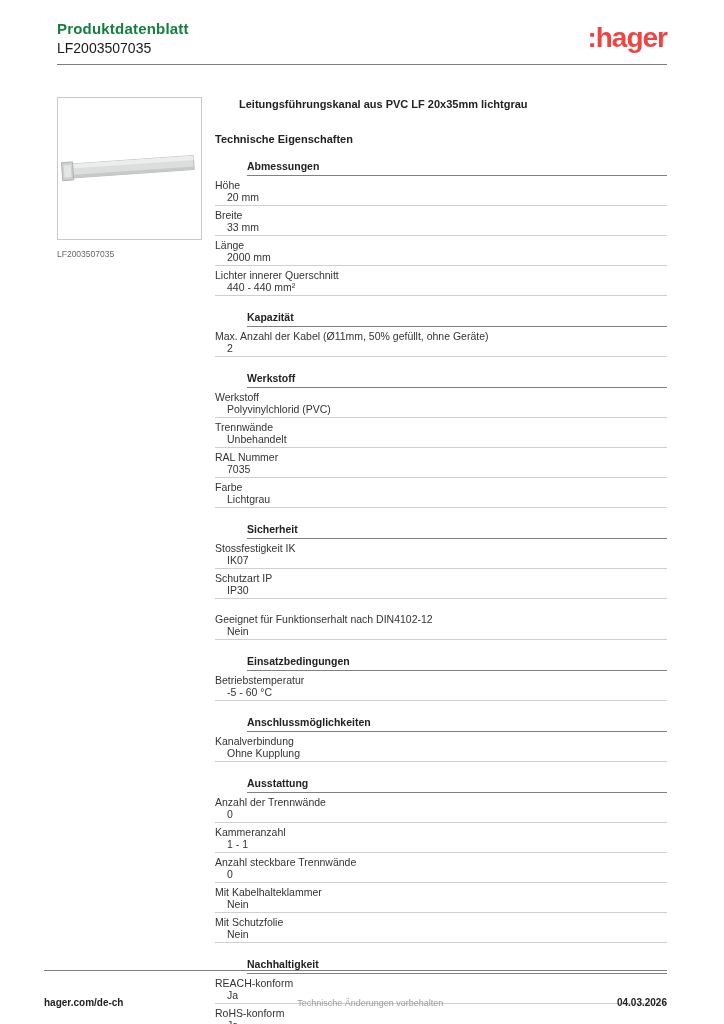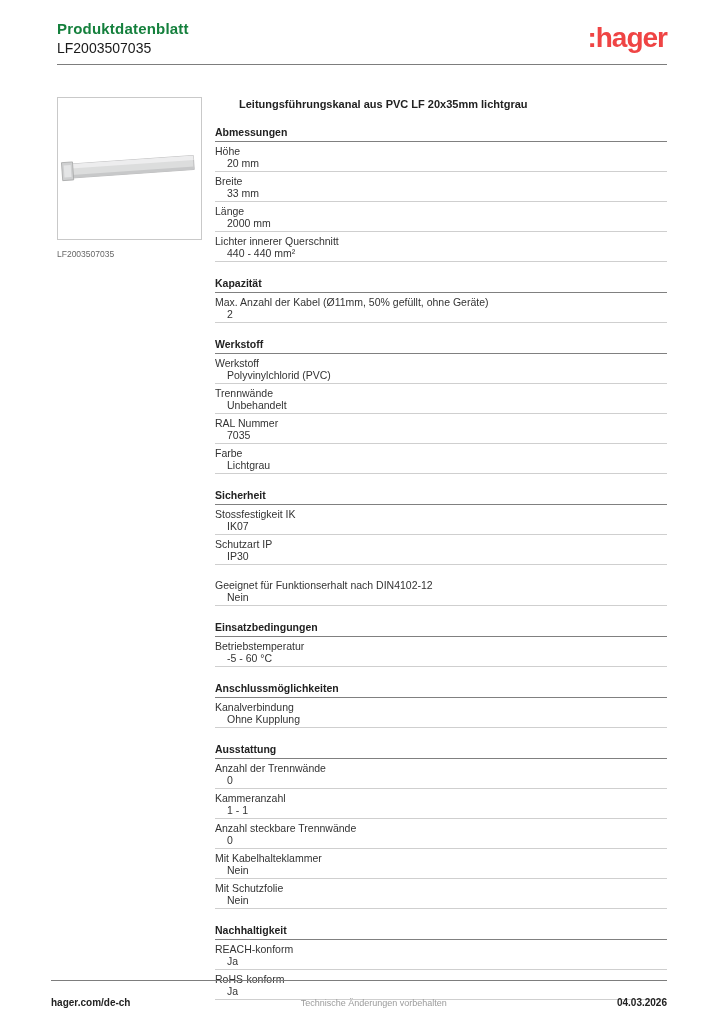--- a/index.html
+++ b/index.html
@@ -23,32 +23,32 @@
   .image-box { width:145px; height:143px; border:1px solid #c9c9c9; background:#fff; overflow:hidden; }
   .image-caption { font-size:8.5px; color:#666; margin-top:9px; }
   .right-col { flex:1; min-width:0; }
 
   .product-title { font-size:11px; font-weight:bold; color:#222; line-height:1.3;padding-left:24px; }
   .tech-title { font-size:11px; font-weight:bold; color:#222; margin-top:22px; }
 
   .sections { margin-top:2px; }
   .spec-section { margin-top:11px; }
   .section-title { font-size:10.5px; font-weight:bold; color:#222;
-                   padding:4px 0 3px 0; border-bottom:1px solid #808080; }
+                   padding:4px 0 3px 0; border-bottom:1px solid #808080;margin-left:32px; }
   .spec-row { display:flex; justify-content:space-between; align-items:baseline;
               font-size:10.5px; color:#333; padding:2.5px 0; border-bottom:1px solid #cfcfcf;flex-direction:column; }
   .spec-label { flex:1; }
   .spec-value { text-align:right; white-space:nowrap; padding-left:12px; }
 
   .drawings-title { font-size:11px; font-weight:bold; color:#222; margin-top:24px; }
   .drawing-box { width:222px; height:228px; border:1px solid #c9c9c9; margin-top:10px; padding:6px; }
 
   
-  .footer { position:absolute; left:51px; right:57px; bottom:16px;
-            border-top:1px solid #7d7d7d; padding-top:16px;
+  .footer { position:absolute; left:44px; right:57px; bottom:16px;
+            border-top:1px solid #7d7d7d; padding-top:26px;
             display:flex; justify-content:space-between; align-items:flex-end; }
   .footer-left  { font-size:10px; font-weight:bold; color:#222; }
   .footer-center{ font-size:9px; color:#9b9b9b; }
   .footer-right { font-size:10px; font-weight:bold; color:#222; }
 </style>
 </head>
 <body>
 
 <div class="page">
 
@@ -72,20 +72,21 @@
             <rect x="4" y="60" width="11" height="18" fill="#cfd0d1" stroke="#a6a7a8" stroke-width="0.8"></rect>
             <rect x="6" y="63" width="7" height="12" fill="#e4e5e6"></rect>
           </g>
         </svg>
       </div>
       <div class="image-caption">LF2003507035</div>
     </div>
 
     <div class="right-col">
       <div class="product-title">Leitungsführungskanal aus PVC LF 20x35mm lichtgrau</div>
+      <div class="tech-title">Technische Eigenschaften</div>
 
       <div class="sections">
           <section class="spec-section">
             <div class="section-title">Abmessungen</div>
             <div class="spec-row">
               <span class="spec-label">Höhe</span>
               <span class="spec-value">20 mm</span>
             </div>
             <div class="spec-row">
               <span class="spec-label">Breite</span>

